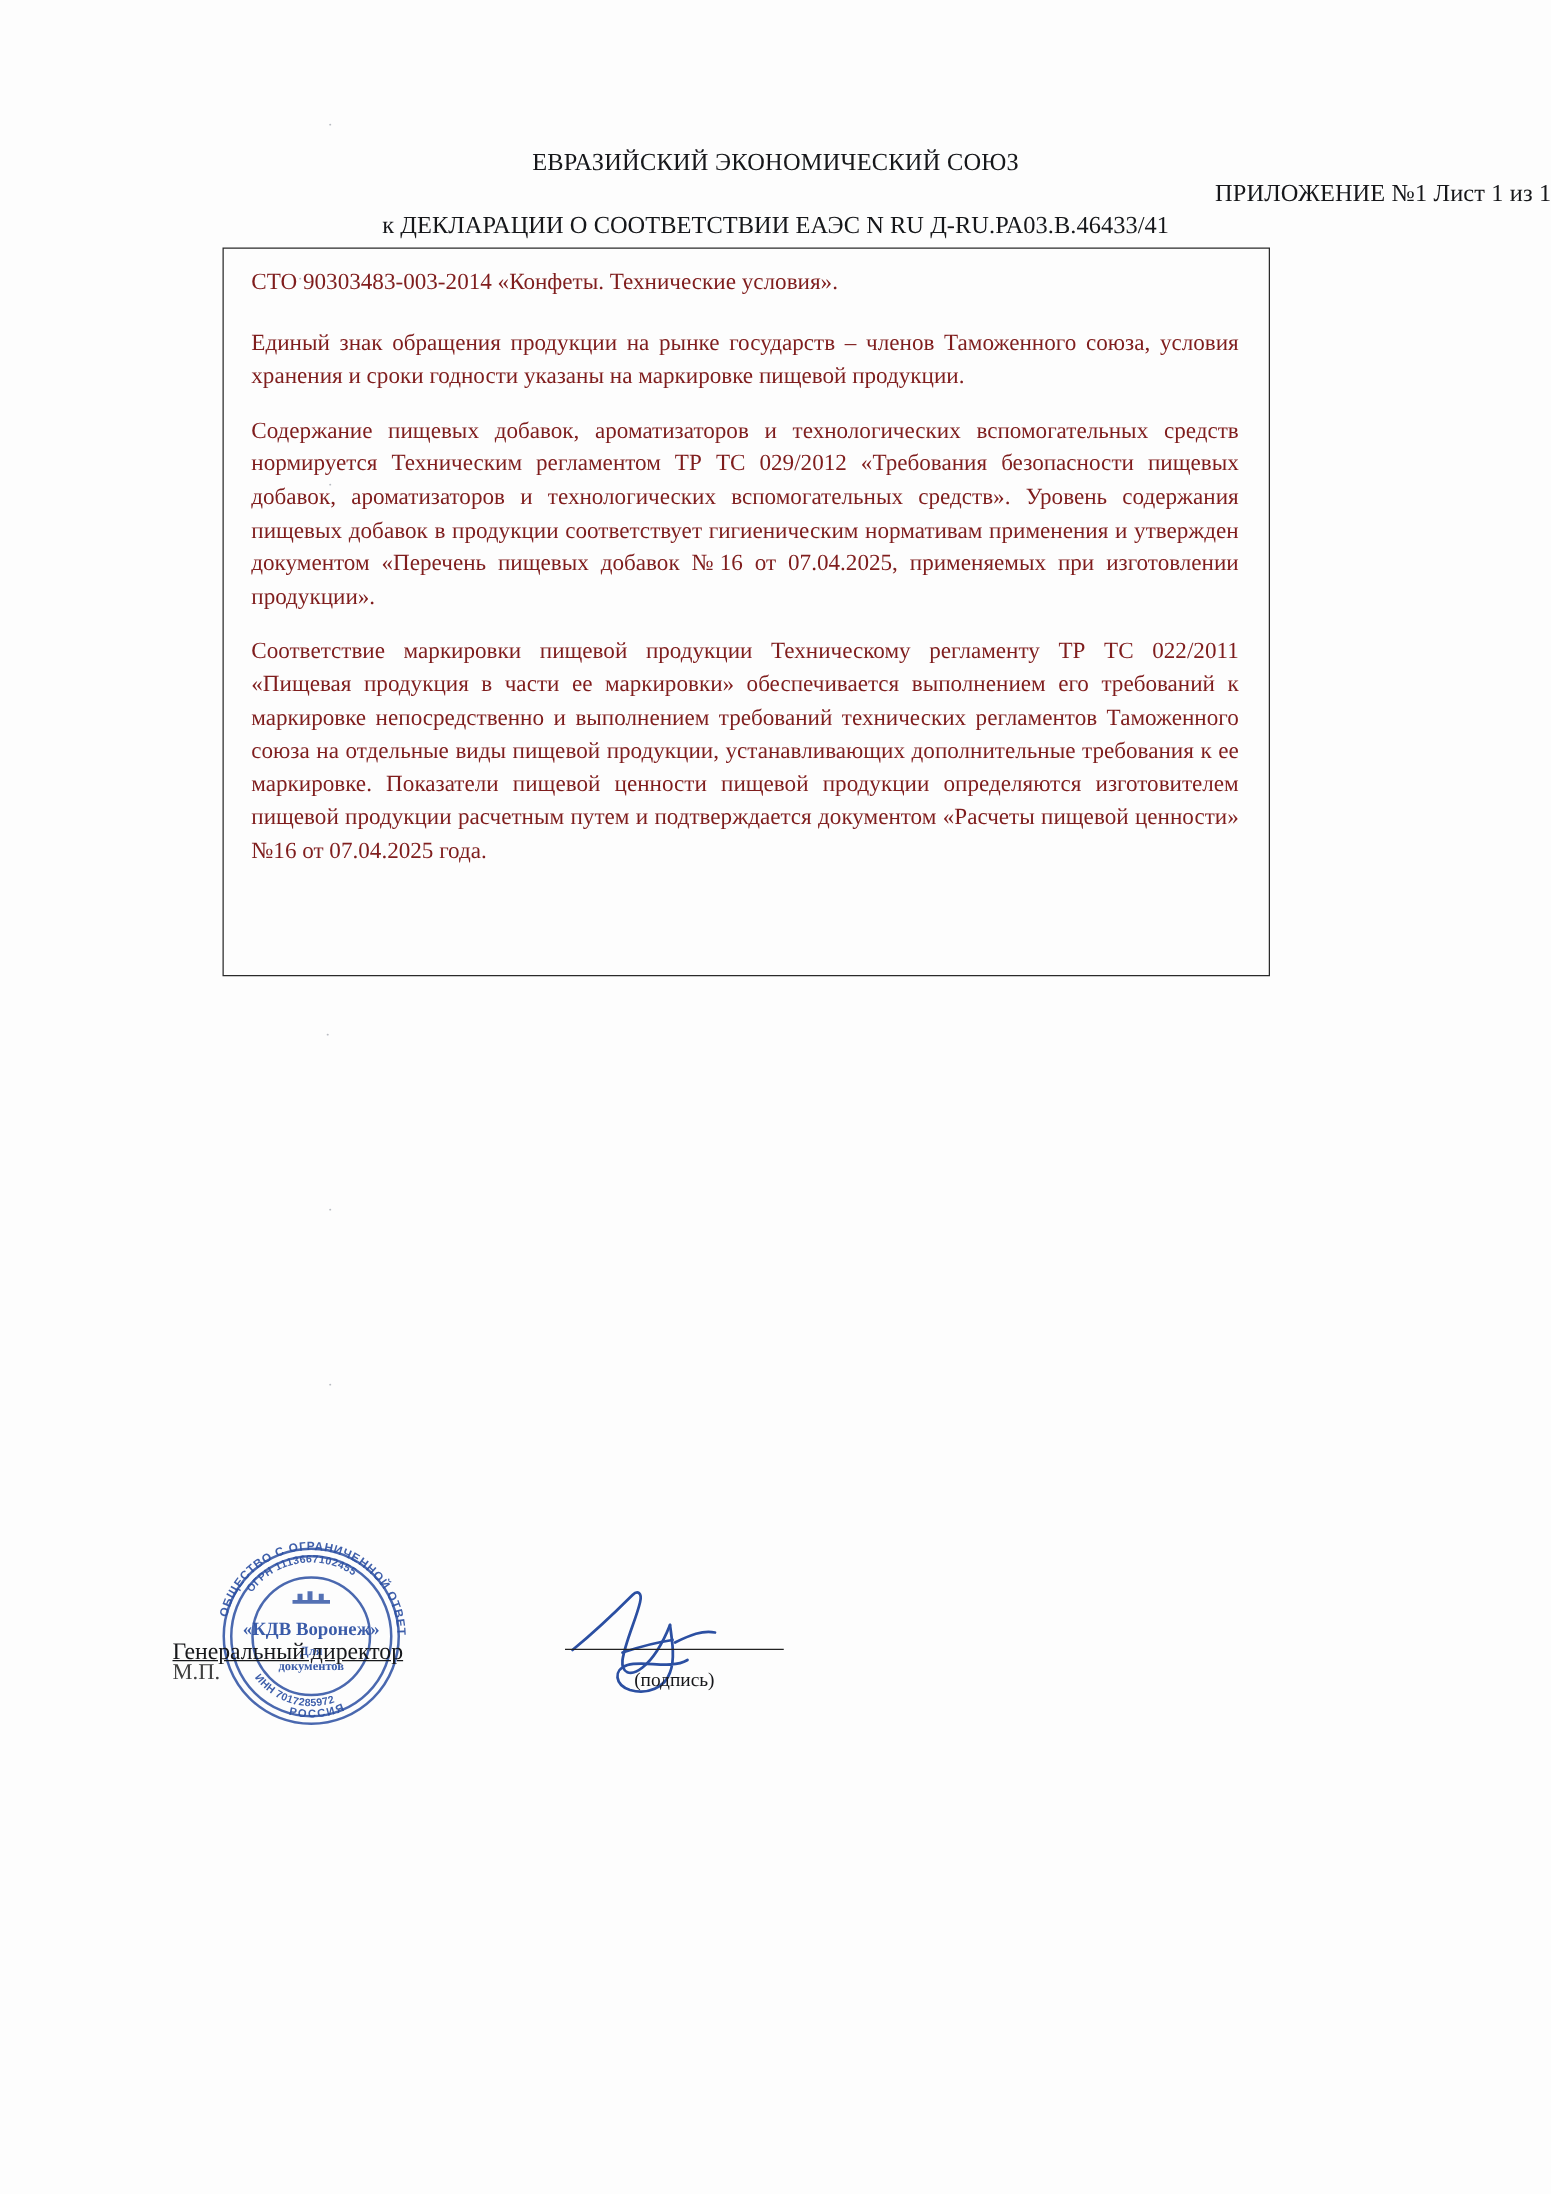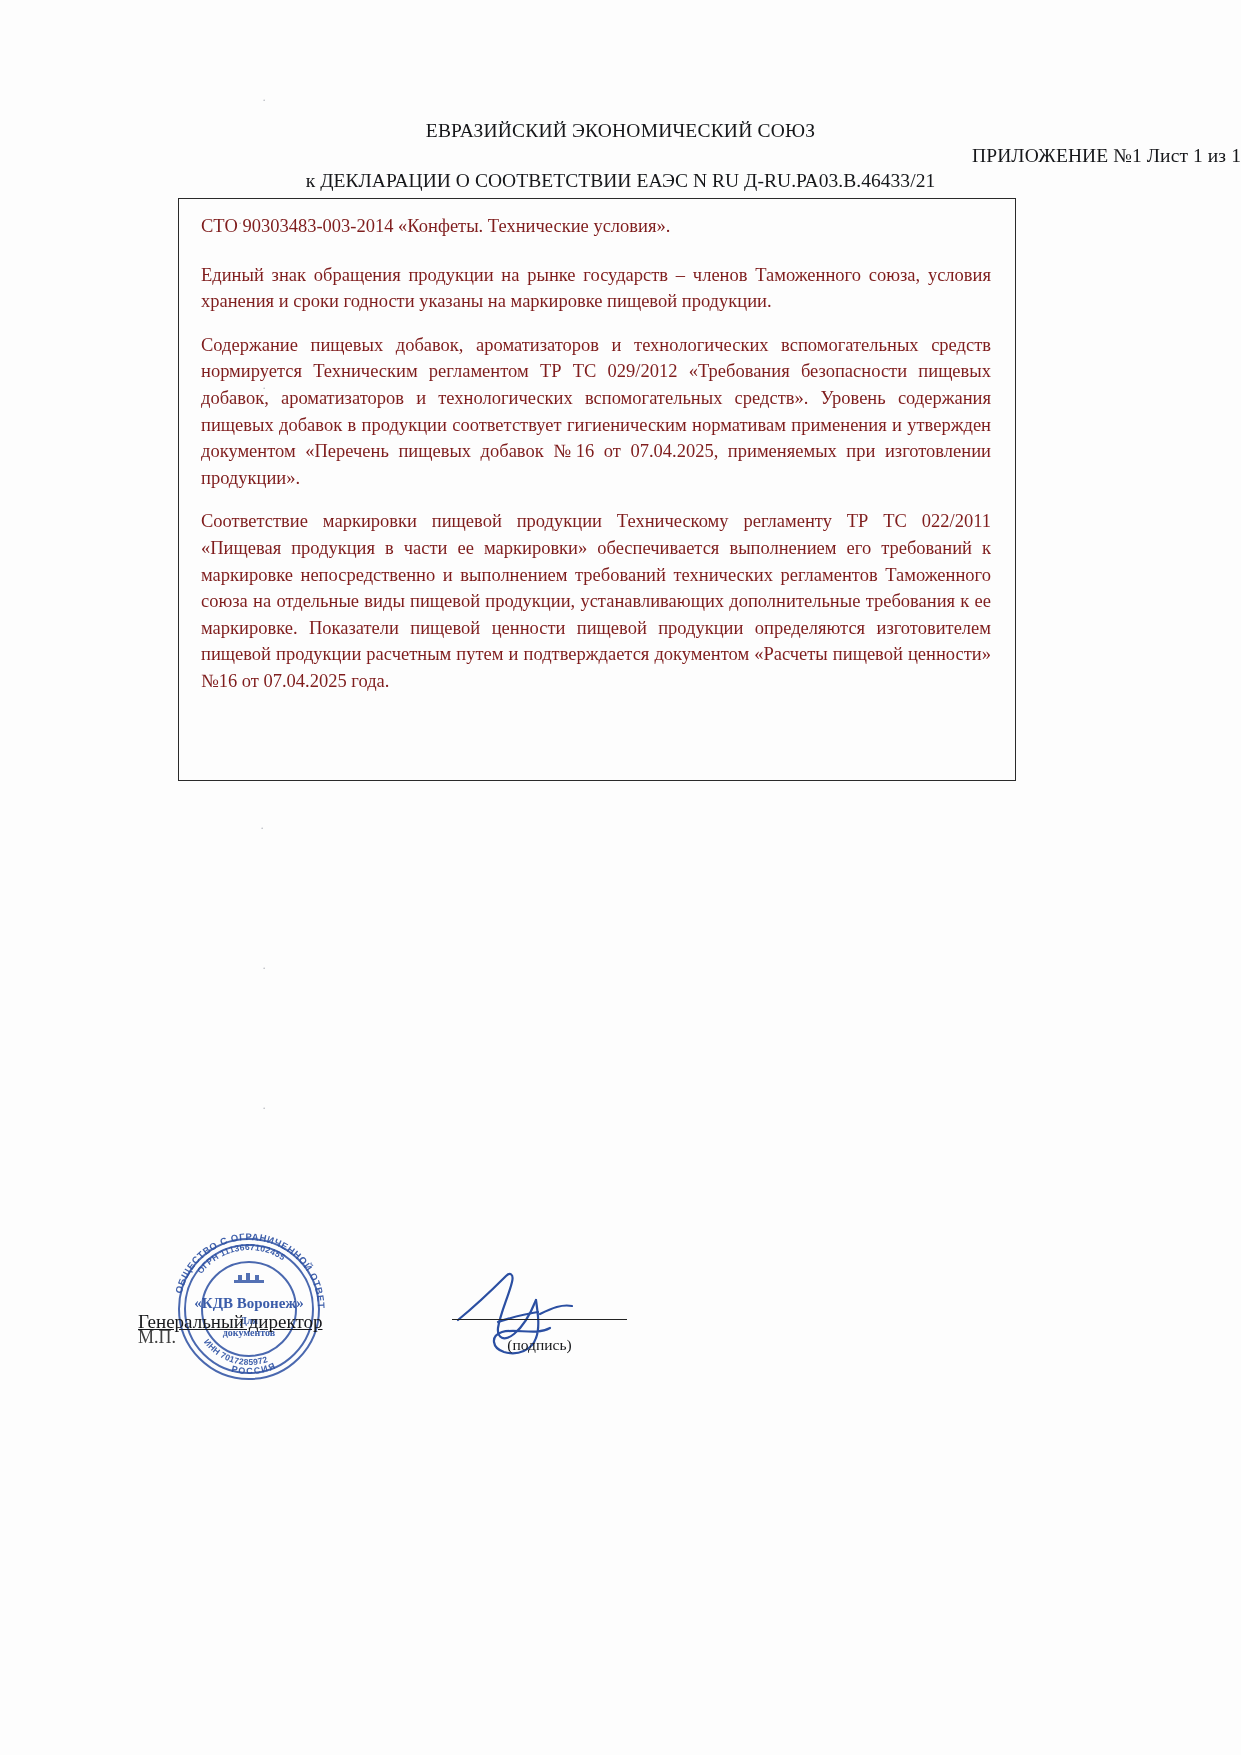--- a/index.html
+++ b/index.html
@@ -161,21 +161,21 @@
   <span class="speck" style="left:262px; top:92px;">·</span>
   <span class="speck" style="left:238px; top:215px;">·</span>
   <span class="speck" style="left:262px; top:380px;">·</span>
   <span class="speck" style="left:260px; top:820px;">·</span>
   <span class="speck" style="left:262px; top:960px;">·</span>
   <span class="speck" style="left:262px; top:1100px;">·</span>
 
   <div class="header">
     <div class="line1">ЕВРАЗИЙСКИЙ ЭКОНОМИЧЕСКИЙ СОЮЗ</div>
     <div class="line2">ПРИЛОЖЕНИЕ №1 Лист 1 из 1</div>
-    <div class="line3">к ДЕКЛАРАЦИИ О СООТВЕТСТВИИ ЕАЭС N RU Д-RU.РА03.В.46433/21</div>
+    <div class="line3">к ДЕКЛАРАЦИИ О СООТВЕТСТВИИ ЕАЭС N RU Д-RU.РА03.В.46433/41</div>
   </div>
 
   <div class="frame">
     <div class="frame-inner">
       <p class="para first">СТО 90303483-003-2014 «Конфеты. Технические условия».</p>
       <p class="para">Единый знак обращения продукции на рынке государств – членов Таможенного союза, условия хранения и сроки годности указаны на маркировке пищевой продукции.</p>
       <p class="para">Содержание пищевых добавок, ароматизаторов и технологических вспомогательных средств нормируется Техническим регламентом ТР ТС 029/2012 «Требования безопасности пищевых добавок, ароматизаторов и технологических вспомогательных средств». Уровень содержания пищевых добавок в продукции соответствует гигиеническим нормативам применения и утвержден документом «Перечень пищевых добавок №16 от 07.04.2025, применяемых при изготовлении продукции».</p>
       <p class="para last">Соответствие маркировки пищевой продукции Техническому регламенту ТР ТС 022/2011 «Пищевая продукция в части ее маркировки» обеспечивается выполнением его требований к маркировке непосредственно и выполнением требований технических регламентов Таможенного союза на отдельные виды пищевой продукции, устанавливающих дополнительные требования к ее маркировке. Показатели пищевой ценности пищевой продукции определяются изготовителем пищевой продукции расчетным путем и подтверждается документом «Расчеты пищевой ценности» №16 от 07.04.2025 года.</p>
     </div>
   </div>

